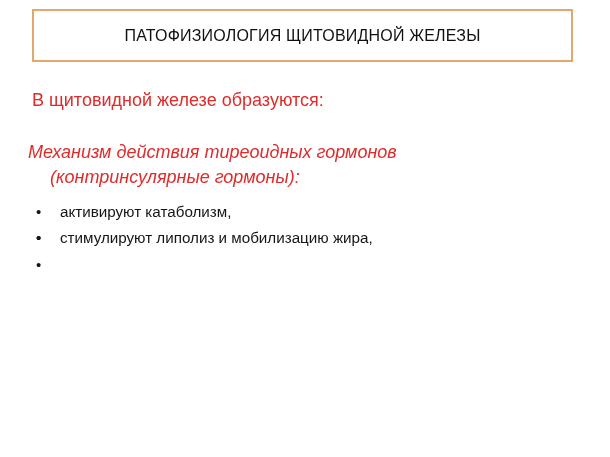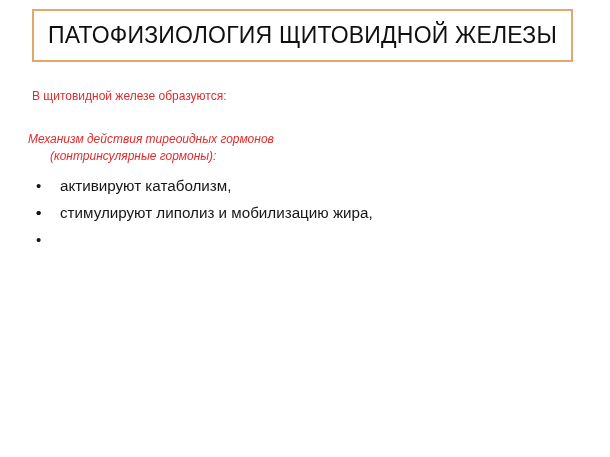--- a/index.html
+++ b/index.html
@@ -31,39 +31,39 @@
     width: 541px;
     height: 53px;
     box-sizing: border-box;
     border: 2px solid #e0a96b;
     background: #ffffff;
     display: flex;
     align-items: center;
     justify-content: center;
   }
   .title-text {
-    font-size: 23px;
+    font-size: 16px;
     line-height: 1.1;
     color: #101010;
     letter-spacing: 0.2px;
     white-space: nowrap;
     font-weight: 400;
   }
 
   
   .body {
     position: absolute;
     left: 28px;
     top: 80px;
     width: 562px;
   }
 
   .heading {
     color: #e02b2b;
-    font-size: 12px;
+    font-size: 18px;
     line-height: 1.42;
     margin: 0;
   }
   .heading-1 {
     margin-top: 8px;
     margin-left: 4px;
   }
   .heading-2 {
     margin-top: 10px;
     margin-left: 0;

